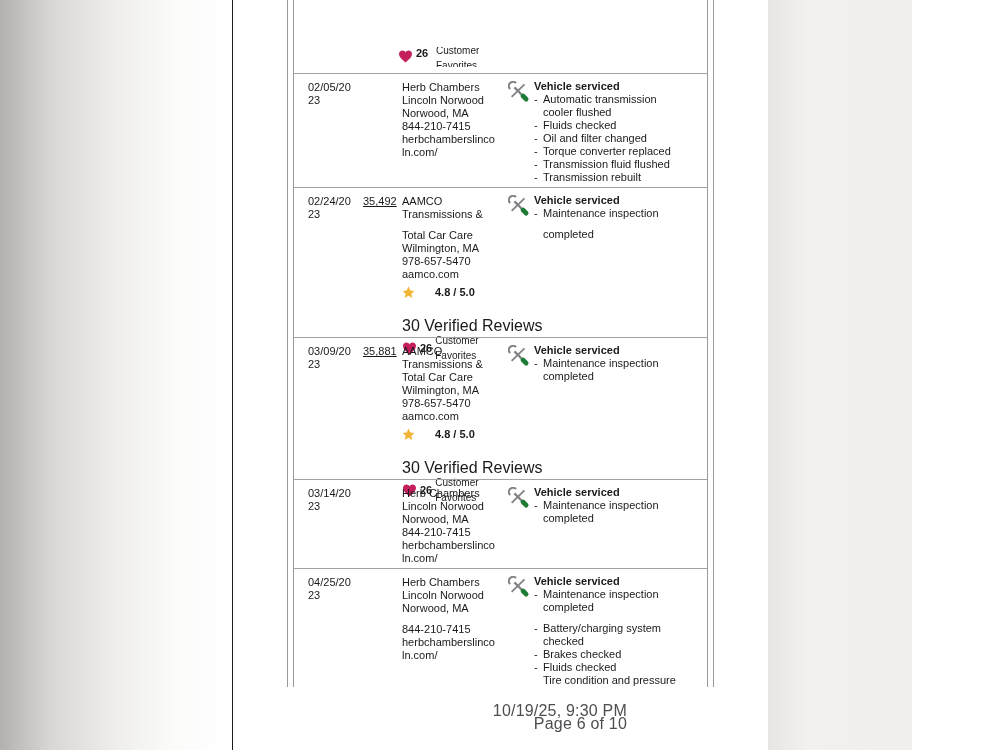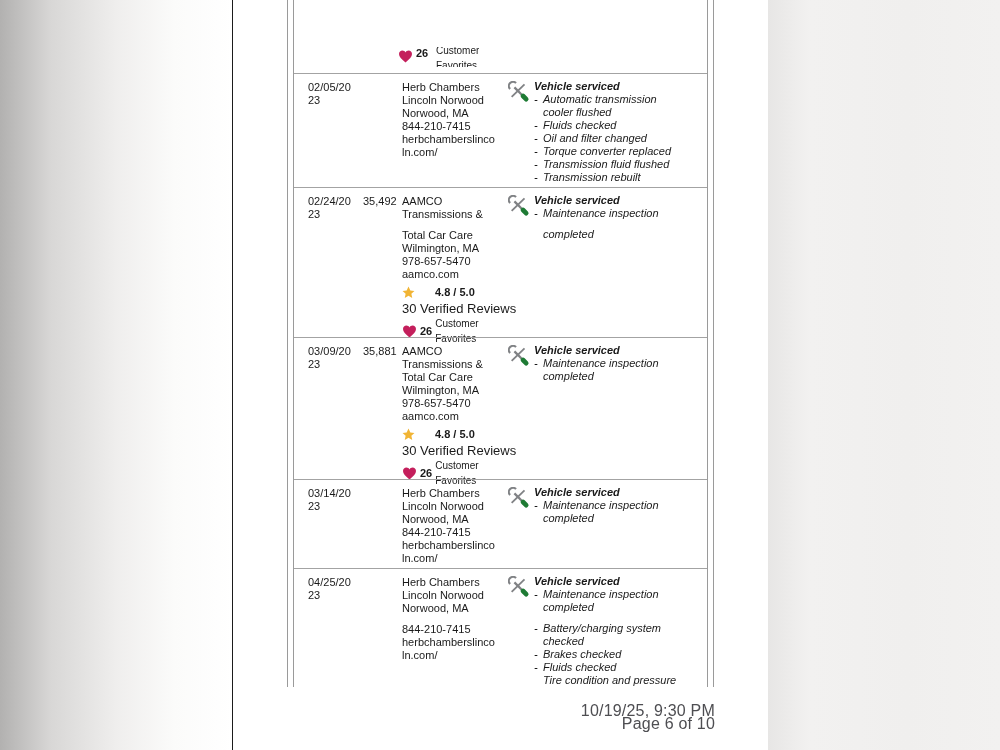--- a/index.html
+++ b/index.html
@@ -1,53 +1,53 @@
 <!DOCTYPE html>
 <html style="--c-page_bg: #ffffff; --c-text: #1a1a1a; --c-row_line: #a3a3a3; --c-outer_line: #9a9a9a; --c-edge_line: #1c1c1c; --c-footer_text: #4e4e52; --c-heart: #c41f5c; --c-star: #f1b434; --c-badge_blue: #2a66b2; --c-tool_gray: #808285; --c-handle_green: #1e7b34;"><head>
 <meta charset="utf-8">
 <style>
   html,body{margin:0;padding:0;}
   body{font-family:"Liberation Sans","DejaVu Sans",sans-serif;}
-  .canvas{position:relative;width:1000px;height:750px;background:var(--c-page_bg,#fff);overflow:hidden;color:var(--c-text,#1a1a1a);font-size:11px;line-height:13px;}
+  .canvas{position:relative;width:912px;height:750px;background:var(--c-page_bg,#fff);overflow:hidden;color:var(--c-text,#1a1a1a);font-size:11px;line-height:13px;}
   .shade-left{position:absolute;left:0;top:0;width:232px;height:750px;
     background:linear-gradient(to right,#b2b1b0 0%,#d8d7d6 22%,#efeeed 50%,#fbfbfa 75%,#ffffff 100%);}
   .edge-line{position:absolute;left:232px;top:0;width:1px;height:750px;background:var(--c-edge_line,#1c1c1c);}
   .shade-right{position:absolute;left:768px;top:0;width:232px;height:750px;
     background:linear-gradient(to right,#e7e6e5 0%,#f2f1f0 18%,#f0efee 60%,#f2f1f0 100%);}
 
   .table-outer{position:absolute;left:287px;top:0;width:427px;height:687px;box-sizing:border-box;
     border-left:1px solid var(--c-outer_line,#9a9a9a);border-right:1px solid var(--c-outer_line,#9a9a9a);}
   .table-inner{position:absolute;left:5px;top:0;width:415px;height:687px;box-sizing:border-box;overflow:hidden;
     border-left:1px solid var(--c-outer_line,#9a9a9a);border-right:1px solid var(--c-outer_line,#9a9a9a);}
 
   .row{position:relative;box-sizing:border-box;display:flex;align-items:flex-start;border-top:1px solid var(--c-row_line,#a3a3a3);}
   .row.partial{height:73px;border-top:none;display:block;}
   .r0{height:114px}.r1{height:150px}.r2{height:142px}.r3{height:89px}.r4{height:115px}
 
   .cell{box-sizing:border-box;flex:none;padding-top:7px;}
   .c-date{width:58px;padding-left:14px;white-space:pre-line;}
-  .c-mileage{width:48px;padding-left:11px;}
+  .c-mileage{width:48px;padding-left:11px;text-decoration:underline;}
   .c-shop{width:108px;padding-left:2px;}
   .c-service{flex:1 1 auto;display:flex;align-items:flex-start;padding-top:6px;}
 
   .shop-para{white-space:pre-line;}
   .para-gap{margin-top:8px;}
 
   .tools-icon{flex:none;margin-right:4px;margin-top:1px;}
   .t-gray{stroke:var(--c-tool_gray,#808285);fill:none;}
   .t-green{stroke:var(--c-handle_green,#1e7b34);fill:none;}
-  .svc-content{flex:1 1 auto;font-style:italic;}
+  .svc-content{flex:1 1 auto;}
   .svc-title{font-weight:bold;}
   .svc-item{display:flex;}
   .dash{flex:none;width:9px;}
   .svc-text{white-space:pre-line;}
 
   .star-row{display:flex;align-items:center;gap:20px;margin-top:5px;font-weight:bold;}
   .star-icon polygon{fill:var(--c-star,#f1b434);}
-  .reviews-row{display:flex;align-items:center;gap:3px;margin-top:3px;font-size:13px;white-space:nowrap;}
+  .reviews-row{display:flex;align-items:center;gap:3px;margin-top:20px;font-size:16px;white-space:nowrap;}
   .badge-icon circle{fill:var(--c-badge_blue,#2a66b2);}
   .fav-block{display:flex;align-items:center;gap:3px;margin-top:1px;}
   .heart-icon path{fill:var(--c-heart,#c41f5c);}
   .fav-count{font-weight:bold;}
   .fav-label{font-size:10px;line-height:15px;white-space:pre-line;}
 
   .partial .p-heart{position:absolute;left:104px;top:50px;}
   .partial .p-count{position:absolute;left:122px;top:47px;font-weight:bold;}
   .partial .fav-clip{position:absolute;left:142px;top:47px;height:20px;overflow:hidden;}
   .partial .fav-clip .fav-label{margin-top:-4px;}

